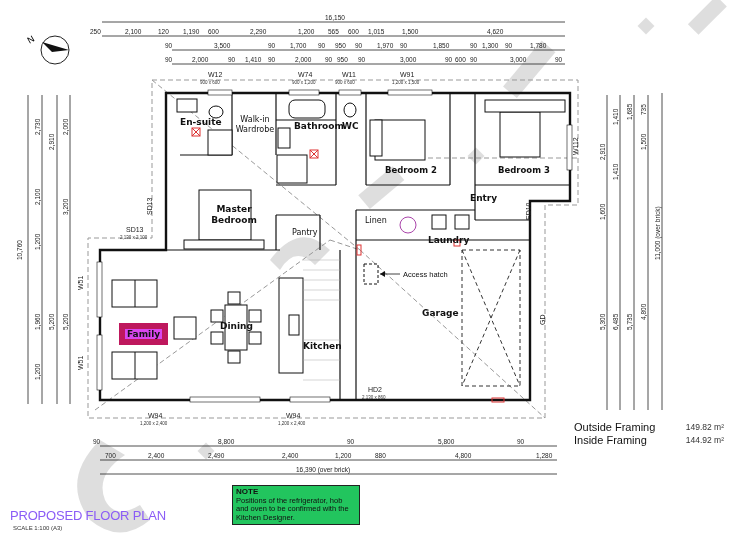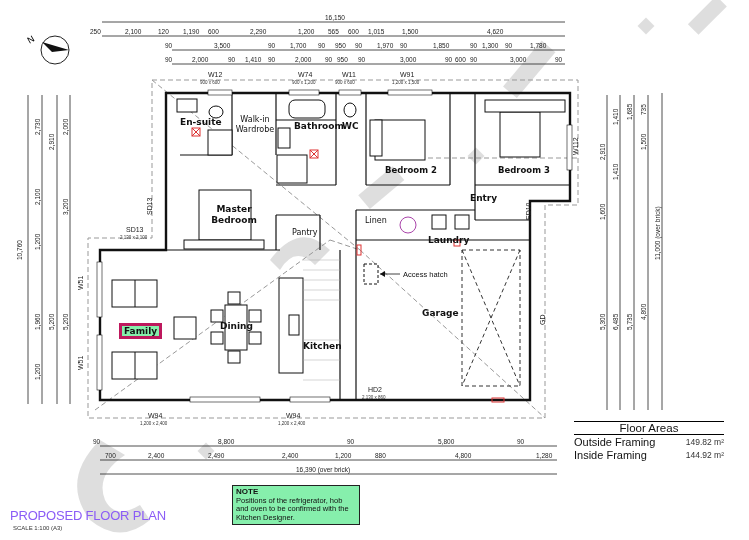--- a/index.html
+++ b/index.html
@@ -3,21 +3,21 @@
 <meta charset="utf-8">
 <style>
   html,body{margin:0;padding:0;background:#fff;}
   body{width:749px;height:540px;position:relative;overflow:hidden;font-family:"Liberation Sans",sans-serif;color:#111;}
   svg{position:absolute;left:0;top:0;}
   .dim{font-family:"Liberation Sans",sans-serif;font-size:6.5px;fill:#222;}
   .small{font-family:"Liberation Sans",sans-serif;font-size:4.5px;fill:#333;}
   .win{font-family:"Liberation Sans",sans-serif;font-size:7px;fill:#222;}
   .title{position:absolute;left:10px;top:508px;font-size:13px;color:#8b5cf6;letter-spacing:-0.2px;}
   .scale{position:absolute;left:13px;top:525px;font-size:6px;color:#333;}
-  .note{position:absolute;left:232px;top:485px;width:120px;border:1px solid #222;padding:2px 3px;font-size:7.5px;line-height:8.5px;background:#86efac;}
+  .note{position:absolute;left:232px;top:485px;width:120px;border:1px solid #222;padding:2px 3px;font-size:7.5px;line-height:8.5px;background:#22c55e;}
   .note b{display:block;font-size:8px;}
   .areas{position:absolute;left:574px;top:421px;width:150px;font-size:11px;}
   .areas .hd{border-top:1px solid #000;border-bottom:1px solid #000;text-align:center;font-size:11.5px;margin-bottom:1px;line-height:12px;}
   .areas .row{display:flex;justify-content:space-between;line-height:12.5px;}
   .areas .row .v{font-size:8.5px;color:#333;}
   .areas .gap{height:11px;}
 </style>
 </head>
 <body>
 
@@ -322,29 +322,28 @@
   <span class="rl" style="position:absolute;left:234px;top:115px;width:42px;text-align:center;font:8px 'DejaVu Sans',sans-serif;line-height:10px;">Walk-in Wardrobe</span>
   <span class="rl" style="position:absolute;left:282px;top:121px;font:bold 9px 'DejaVu Sans',sans-serif;padding-left:12px;">Bathroom</span>
   <span class="rl" style="position:absolute;left:342px;top:121px;font:bold 9px 'DejaVu Sans',sans-serif;">WC</span>
   <span class="rl" style="position:absolute;left:385px;top:165px;font:bold 8.5px 'DejaVu Sans',sans-serif;">Bedroom 2</span>
   <span class="rl" style="position:absolute;left:498px;top:165px;font:bold 8.5px 'DejaVu Sans',sans-serif;">Bedroom 3</span>
   <span class="rl" style="position:absolute;left:200px;top:204px;width:50px;text-align:center;font:bold 9px 'DejaVu Sans',sans-serif;line-height:11px;margin-left:9px;">Master Bedroom</span>
   <span class="rl" style="position:absolute;left:470px;top:193px;font:bold 9px 'DejaVu Sans',sans-serif;">Entry</span>
   <span class="rl" style="position:absolute;left:292px;top:228px;font:8px 'DejaVu Sans',sans-serif;">Pantry</span>
   <span class="rl" style="position:absolute;left:365px;top:216px;font:8px 'DejaVu Sans',sans-serif;">Linen</span>
   <span class="rl" style="position:absolute;left:428px;top:235px;font:bold 9px 'DejaVu Sans',sans-serif;">Laundry</span>
-  <span class="rl" style="position:absolute;left:119px;top:323px;font:bold 9px 'DejaVu Sans',sans-serif;border:3px solid #be185d;padding:0 2px;background:#86efac;">Family</span>
+  <span class="rl" style="position:absolute;left:119px;top:323px;font:bold 9px 'DejaVu Sans',sans-serif;border:6px solid #be185d;padding:0 2px;background:#d946ef;">Family</span>
   <span class="rl" style="position:absolute;left:220px;top:321px;font:bold 9px 'DejaVu Sans',sans-serif;">Dining</span>
   <span class="rl" style="position:absolute;left:303px;top:341px;font:bold 9px 'DejaVu Sans',sans-serif;">Kitchen</span>
   <span class="rl" style="position:absolute;left:422px;top:308px;font:bold 9px 'DejaVu Sans',sans-serif;">Garage</span>
   <span class="rl" style="position:absolute;left:403px;top:270px;font:7.5px 'Liberation Sans',sans-serif;">Access hatch</span>
 </div>
 
 <div class="areas">
-  <div class="hd">Floor Areas</div>
   <div class="row">
       <span>Outside Framing</span>
       <span class="v">149.82 m²</span>
     </div>
   <div class="row">
       <span>Inside Framing</span>
       <span class="v">144.92 m²</span>
     </div>
   <div class="gap"></div>
 </div>

